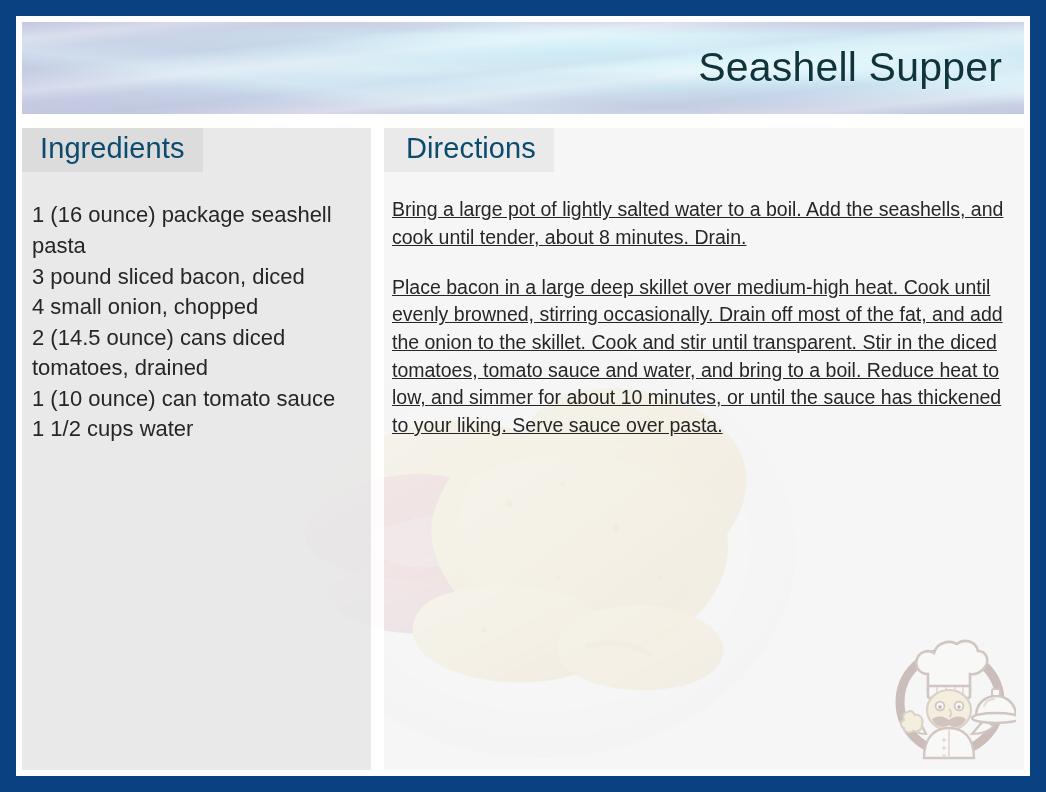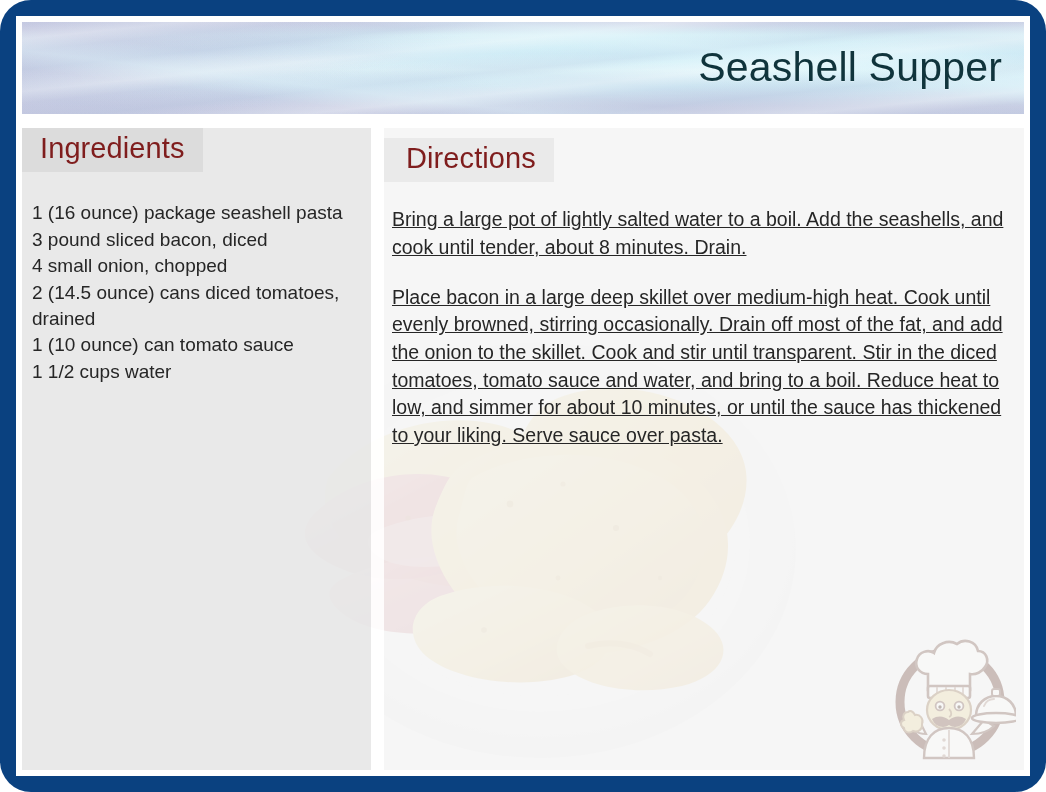--- a/index.html
+++ b/index.html
@@ -14,21 +14,20 @@
   }
 
   
   .slide {
     position: relative;
     width: 1046px;
     height: 792px;
     background: #0a4180;      
     overflow: hidden;
     box-sizing: border-box;
-    border-radius: 31px;
   }
 
   
   .slide-inner {
     position: absolute;
     left: 16px;
     top: 16px;
     width: 1014px;
     height: 760px;
     background: #ffffff;
@@ -158,40 +157,40 @@
   .panel-ingredients { left: 0;   top: 0;  width: 349px; }
   .panel-directions  { left: 362px; top: 0; width: 640px; }
 
   .panel-tab {
     display: inline-block;
     background: #dcdcdc;
     padding: 4px 18px 7px 18px;
     box-sizing: border-box;
   }
   .panel-ingredients .panel-tab { margin-top: 0px;  background: #dcdcdc; }
-  .panel-directions  .panel-tab { margin-top: 10px; background: #eaeaea; padding-left: 22px; }
+  .panel-directions  .panel-tab { background: #eaeaea; padding-left: 22px; }
 
   .panel-heading {
     font-size: 29px;
     font-weight: 400;
-    color: #7f1d1d;
+    color: #0c4a6e;
     line-height: 1.15;
     letter-spacing: .1px;
     white-space: nowrap;
   }
 
   .panel-body {
     box-sizing: border-box;
     color: #262626;
   }
   .panel-ingredients .panel-body {
     width: 349px;
     background: rgba(222,222,222,0.0);
     padding: 28px 14px 20px 10px;
-    font-size: 19px;
+    font-size: 22px;
     line-height: 1.39;
   }
   .panel-directions .panel-body {
     width: 640px;
     padding: 24px 16px 20px 8px;
     font-size: 19.5px;
     line-height: 1.42;
     text-decoration: underline;
   }
 

